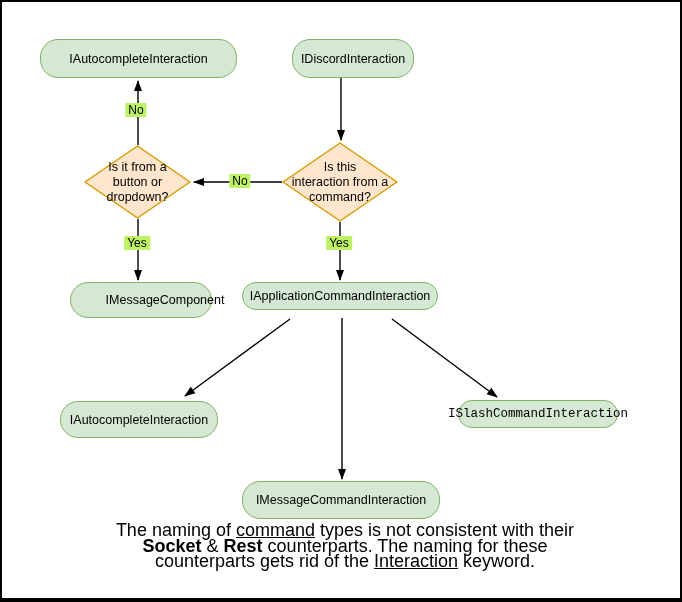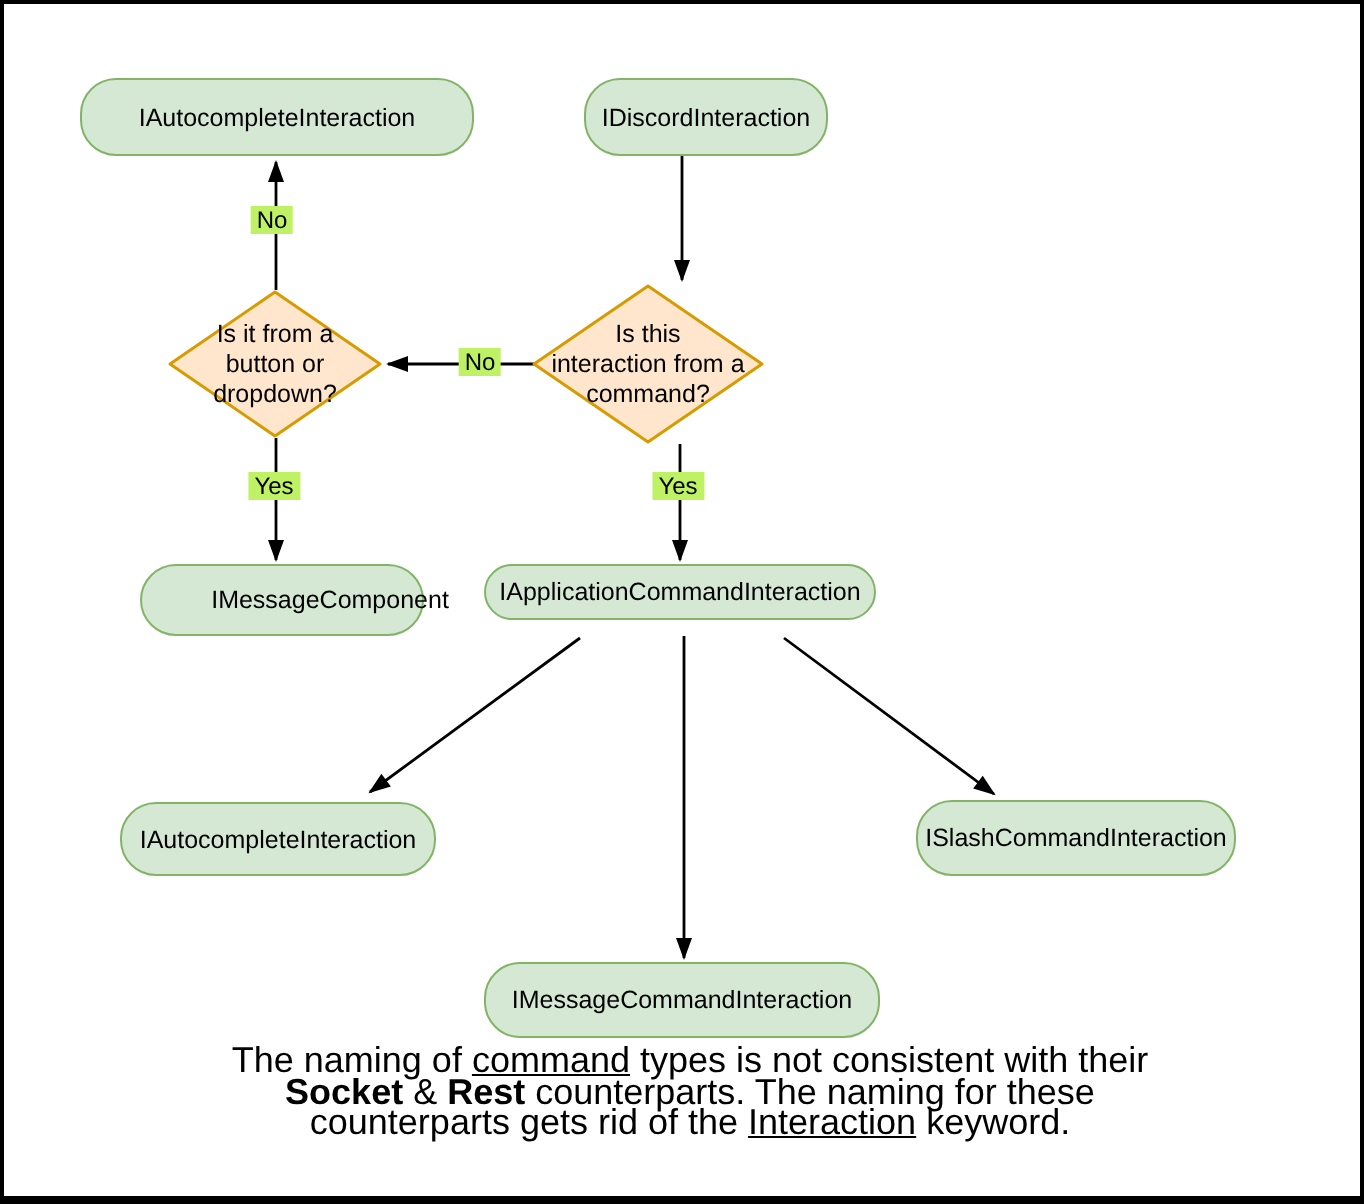--- a/index.html
+++ b/index.html
@@ -69,38 +69,38 @@
   </div>
 
   <div class="node" style="left:240px; top:280px; width:196px; height:28px;">
     <span>IApplicationCommandInteraction</span>
   </div>
 
   <div class="node" style="left:58px; top:399px; width:158px; height:37px;">
     <span>IAutocompleteInteraction</span>
   </div>
 
-  <div class="node" style="left:456px; top:398px; width:160px; height:38px;">
+  <div class="node" style="left:456px; top:398px; width:160px; height:28px;font-family:Liberation Mono, monospace;">
     <span>ISlashCommandInteraction</span>
   </div>
 
   <div class="node" style="left:240px; top:479px; width:198px; height:38px;">
     <span>IMessageCommandInteraction</span>
   </div>
 
   <div class="decision" style="left:82px; top:143px; width:107px; height:74px;">
     <svg width="107" height="74" viewBox="0 0 107 74">
       <polygon points="53.5,1 106,37 53.5,73 1,37" fill="#ffe6cc" stroke="#d79b00" stroke-width="1.5" stroke-linejoin="round"></polygon>
     </svg>
     <div class="decision-label">Is it from a
 button or
 dropdown?</div>
   </div>
 
-  <div class="decision" style="left:264px; top:140px; width:116px; height:80px;">
+  <div class="decision" style="left:280px; top:140px; width:116px; height:80px;">
     <svg width="116" height="80" viewBox="0 0 116 80">
       <polygon points="58,1 115,40 58,79 1,40" fill="#ffe6cc" stroke="#d79b00" stroke-width="1.5" stroke-linejoin="round"></polygon>
     </svg>
     <div class="decision-label">Is this
 interaction from a
 command?</div>
   </div>
 
   <div class="edge-label" style="left:134px; top:108px;">No</div>
 

